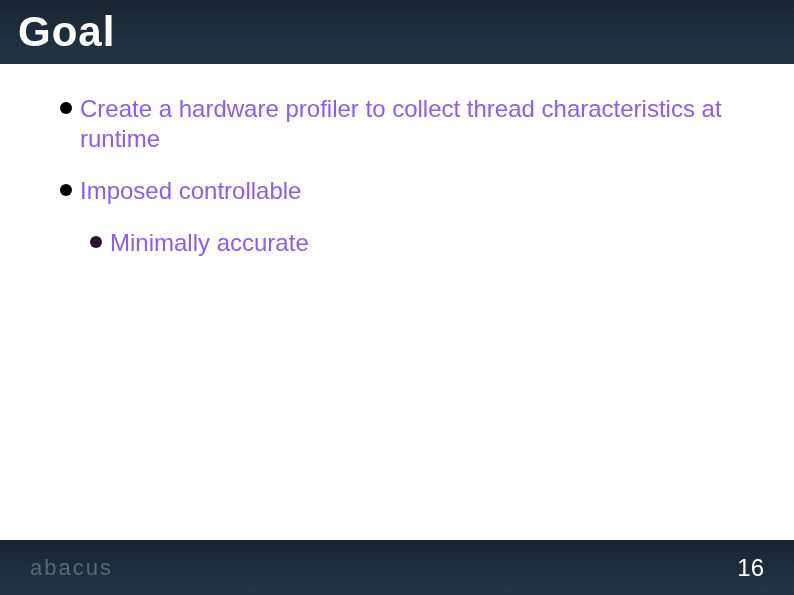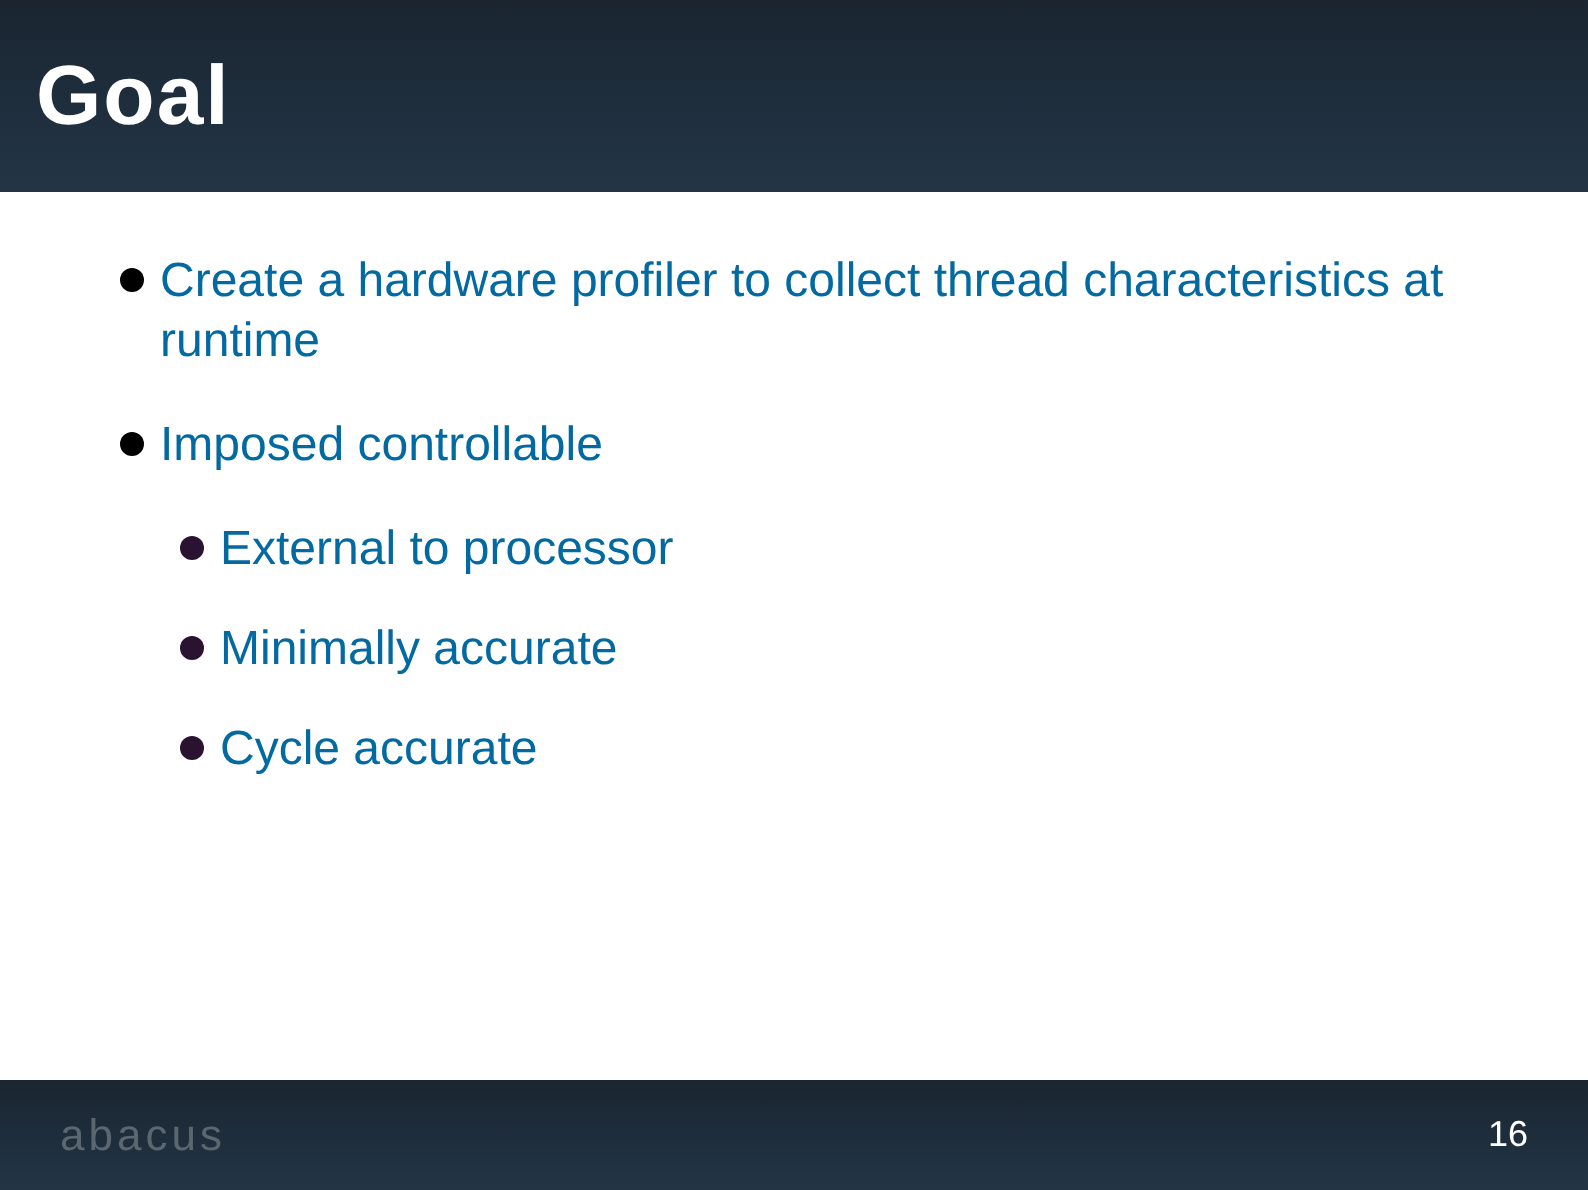--- a/index.html
+++ b/index.html
@@ -10,39 +10,39 @@
   body {
     width: 794px;
     height: 595px;
     background: #ffffff;
     font-family: Arial, Helvetica, sans-serif;
     position: relative;
     overflow: hidden;
   }
   .title-bar {
     background: linear-gradient(to bottom, #1a2530 0%, #1e2d3c 50%, #233545 100%);
-    height: 96px;
+    height: 64px;
     display: flex;
     align-items: center;
     padding-left: 18px;
   }
   .title {
     color: #ffffff;
     font-size: 42px;
     font-weight: bold;
     letter-spacing: 1px;
   }
   .content {
     padding: 30px 60px 0 60px;
   }
   .bullet-item {
     display: flex;
     align-items: flex-start;
     margin-bottom: 22px;
-    color: #0369a1;
+    color: #8b5cf6;
     font-size: 24px;
     line-height: 1.25;
   }
   .bullet-item.sub {
     padding-left: 30px;
     margin-bottom: 20px;
   }
   .bullet {
     width: 12px;
     height: 12px;
@@ -71,49 +71,41 @@
     padding: 0 30px;
   }
   .logo {
     color: #5a6770;
     font-size: 22px;
     letter-spacing: 2px;
     font-weight: 300;
   }
   .page-number {
     color: #ffffff;
-    font-size: 18px;
+    font-size: 24px;
   }
 </style>
 </head>
 <body>
 
 <div class="title-bar">
   <div class="title">Goal</div>
 </div>
 
 <div class="content">
   <div class="bullet-item">
     <div class="bullet"></div>
     <div class="bullet-text">Create a hardware profiler to collect thread characteristics at runtime</div>
   </div>
   <div class="bullet-item">
     <div class="bullet"></div>
     <div class="bullet-text">Imposed controllable</div>
   </div>
   <div class="bullet-item sub">
     <div class="bullet sub-bullet"></div>
-    <div class="bullet-text">External to processor</div>
-  </div>
-  <div class="bullet-item sub">
-    <div class="bullet sub-bullet"></div>
     <div class="bullet-text">Minimally accurate</div>
-  </div>
-  <div class="bullet-item sub">
-    <div class="bullet sub-bullet"></div>
-    <div class="bullet-text">Cycle accurate</div>
   </div>
 </div>
 
 <div class="footer">
   <div class="logo">abacus</div>
   <div class="page-number">16</div>
 </div>
 
 </body></html>

